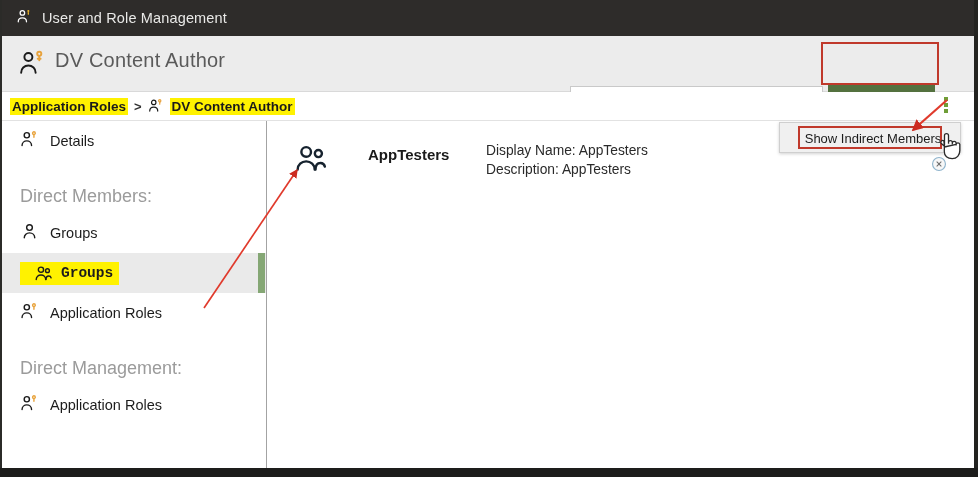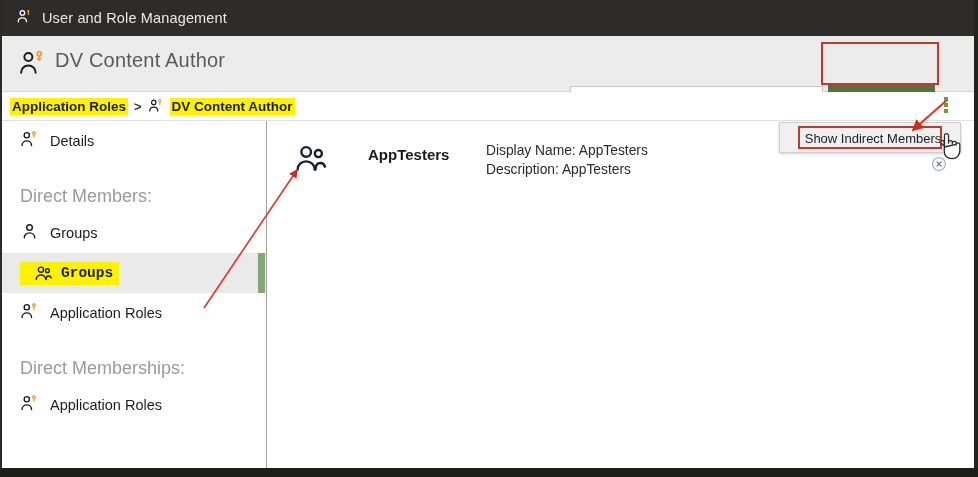--- a/index.html
+++ b/index.html
@@ -305,21 +305,21 @@
           <path d="M2.6 19.6c0-3.5 2.7-5.9 6-5.9s6 2.4 6 5.9" stroke-linecap="round"></path>
           <circle cx="17.6" cy="4" r="1.7" stroke="#e8a33d"></circle>
           <path d="M17.6 6.2v3.1" stroke="#e8a33d" stroke-linecap="round"></path>
         </svg>
       </span>
       <span class="lbl">Application Roles</span>
     </div>
 
     <div class="spacer-sm"></div>
 
-    <div class="side-group-title">Direct Memberships:</div>
+    <div class="side-group-title">Direct Management:</div>
 
     <div class="side-row">
       <span>
         <svg width="19" height="19" viewBox="0 0 24 24" fill="none" stroke="#1b1b1b" stroke-width="1.8">
           <circle cx="8.6" cy="6.6" r="3.3"></circle>
           <path d="M2.6 19.6c0-3.5 2.7-5.9 6-5.9s6 2.4 6 5.9" stroke-linecap="round"></path>
           <circle cx="17.6" cy="4" r="1.7" stroke="#e8a33d"></circle>
           <path d="M17.6 6.2v3.1" stroke="#e8a33d" stroke-linecap="round"></path>
         </svg>
       </span>

